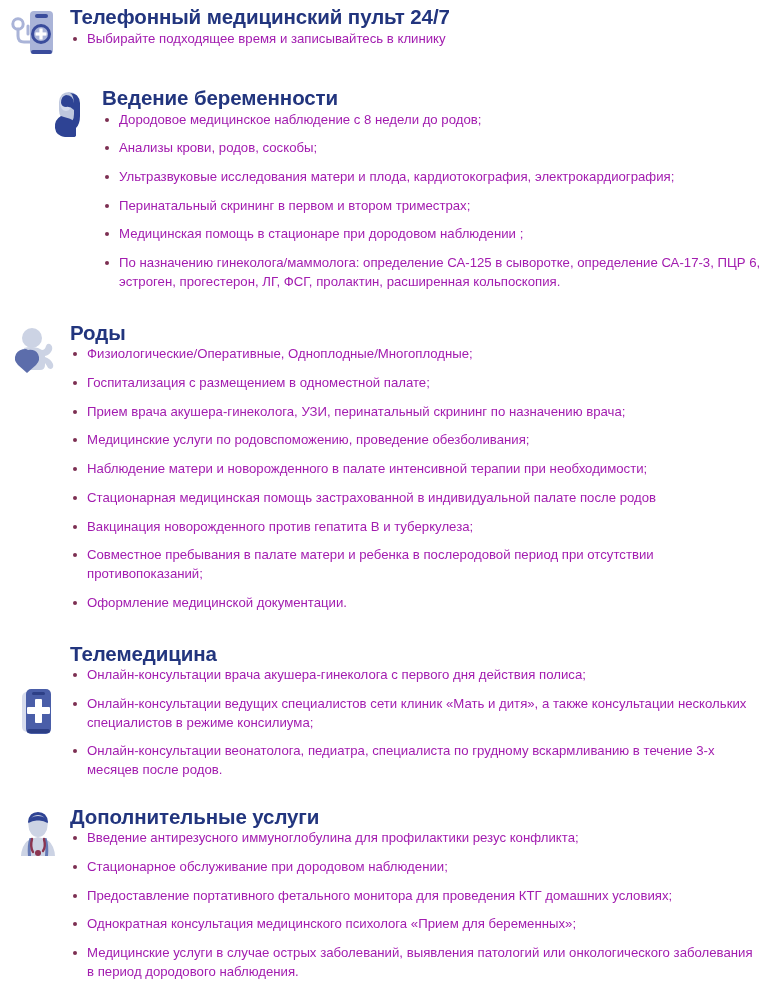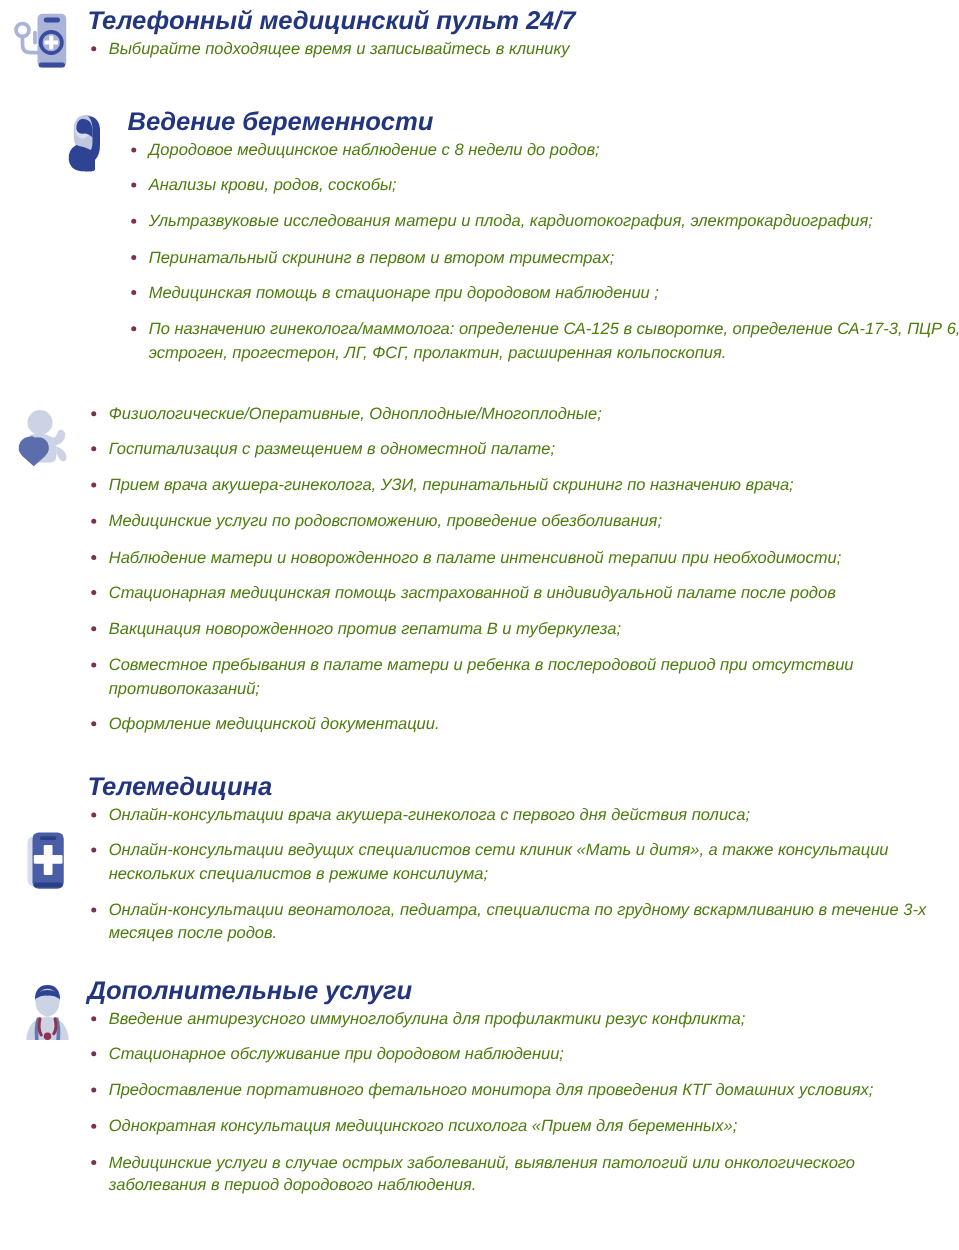--- a/index.html
+++ b/index.html
@@ -13,21 +13,20 @@
     font-family: "Liberation Sans", sans-serif;
     color: #3b3b49;
     overflow: hidden;
   }
 
   .page {
     position: relative;
     width: 767px;
     height: 999px;
     box-sizing: border-box;
-    font-style: italic;
   }
 
   .section {
     display: flex;
     align-items: flex-start;
     width: 767px;
     box-sizing: border-box;
   }
 
   .icon-col {
@@ -60,21 +59,21 @@
     margin: 0;
     padding: 0;
   }
 
   ul.bullets li {
     position: relative;
     padding-left: 17px;
     margin: 0 0 10px 0;
     font-size: 13.2px;
     line-height: 1.42;
-    color: #4d7c0f;
+    color: #a21caf;
   }
 
   ul.bullets li:last-child {
     margin-bottom: 0;
   }
 
   ul.bullets li::before {
     content: "";
     position: absolute;
     left: 3px;
@@ -245,20 +244,21 @@
           <path d="M12 22 Q10 28 14 33 L14 40 Q14 44 19 44 L28 44
                    Q33 44 33 39 L33 30 Q38 29 40 24 Q41 20 38 18
                    Q35 17 34 20 Q33 24 30 24 L26 22 Q19 20 12 22 Z" fill="#ccd3e4"></path>
           <path d="M33 31 Q39 33 41 38 Q42 42 39 43 Q36 43 35 40 L33 37 Z" fill="#ccd3e4"></path>
           <path d="M14 23 Q7 23 4 28 Q1 34 6 39 L15 47 L24 39
                    Q29 34 26 28 Q23 23 16 24 Z" fill="#5c6dab"></path>
         </svg>
       </div>
     </div>
     <div class="content-col">
+      <h2 class="section-title">Роды</h2>
       <ul class="bullets">
         <li>Физиологические/Оперативные, Одноплодные/Многоплодные;</li>
         <li>Госпитализация с размещением в одноместной палате;</li>
         <li>Прием врача акушера-гинеколога, УЗИ, перинатальный скрининг по назначению врача;</li>
         <li>Медицинские услуги по родовспоможению, проведение обезболивания;</li>
         <li>Наблюдение матери и новорожденного в палате интенсивной терапии при необходимости;</li>
         <li>Стационарная медицинская помощь застрахованной в индивидуальной палате после родов</li>
         <li>Вакцинация новорожденного против гепатита В и туберкулеза;</li>
         <li>Совместное пребывания в палате матери и ребенка в послеродовой период при отсутствии противопоказаний;</li>
         <li>Оформление медицинской документации.</li>

